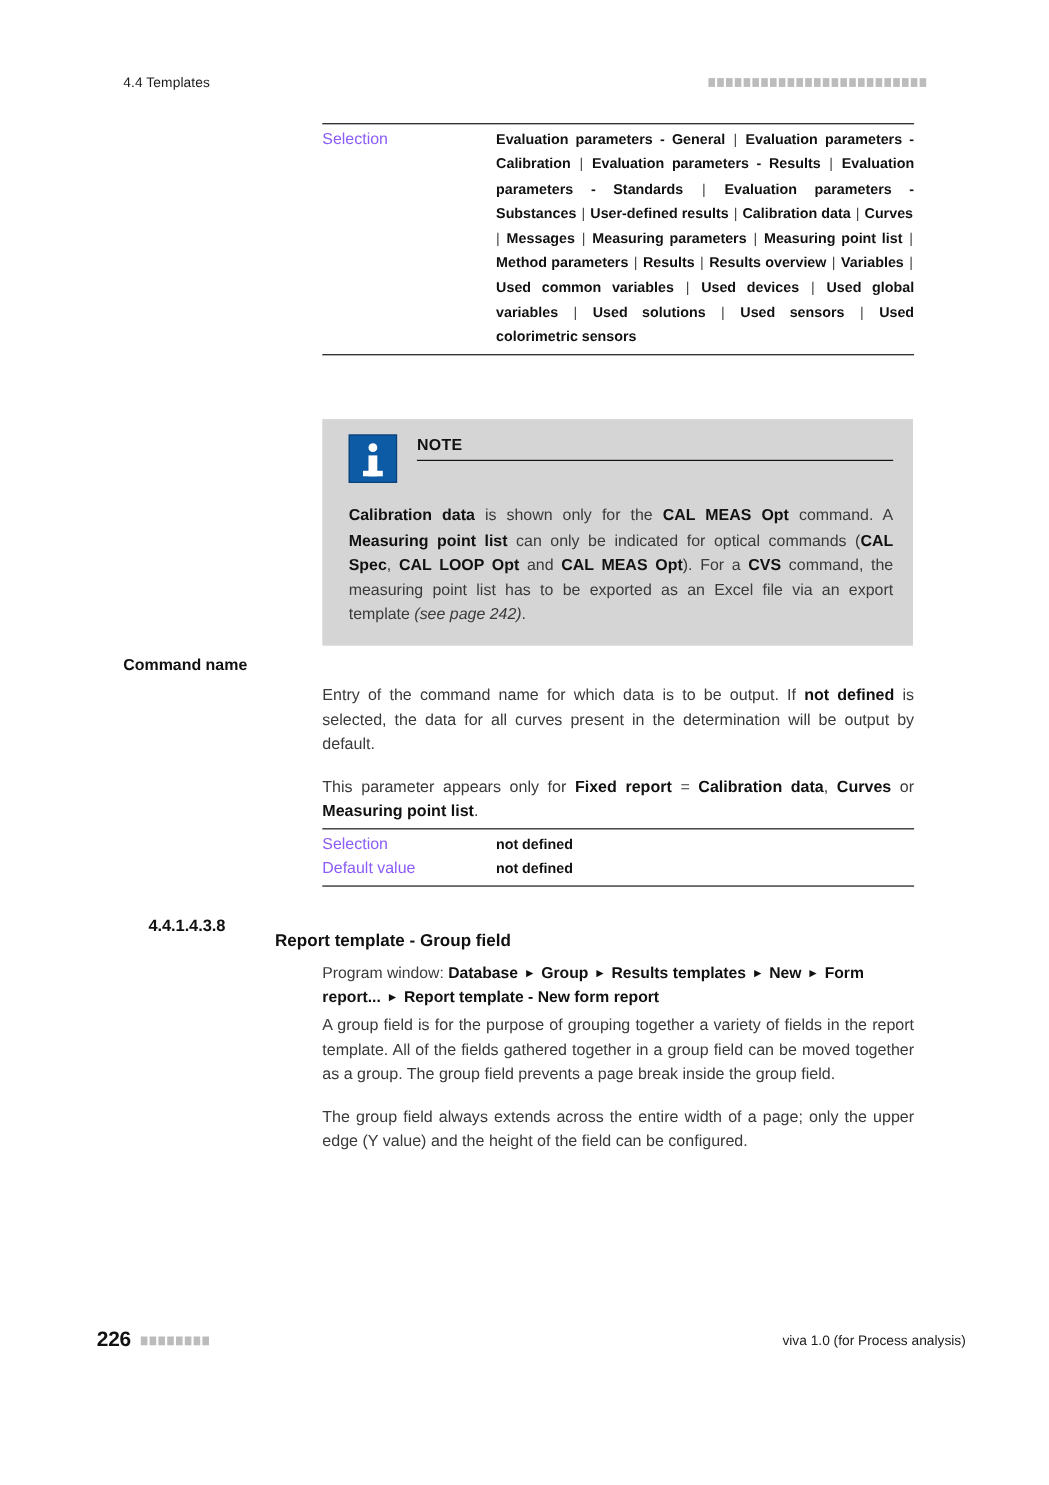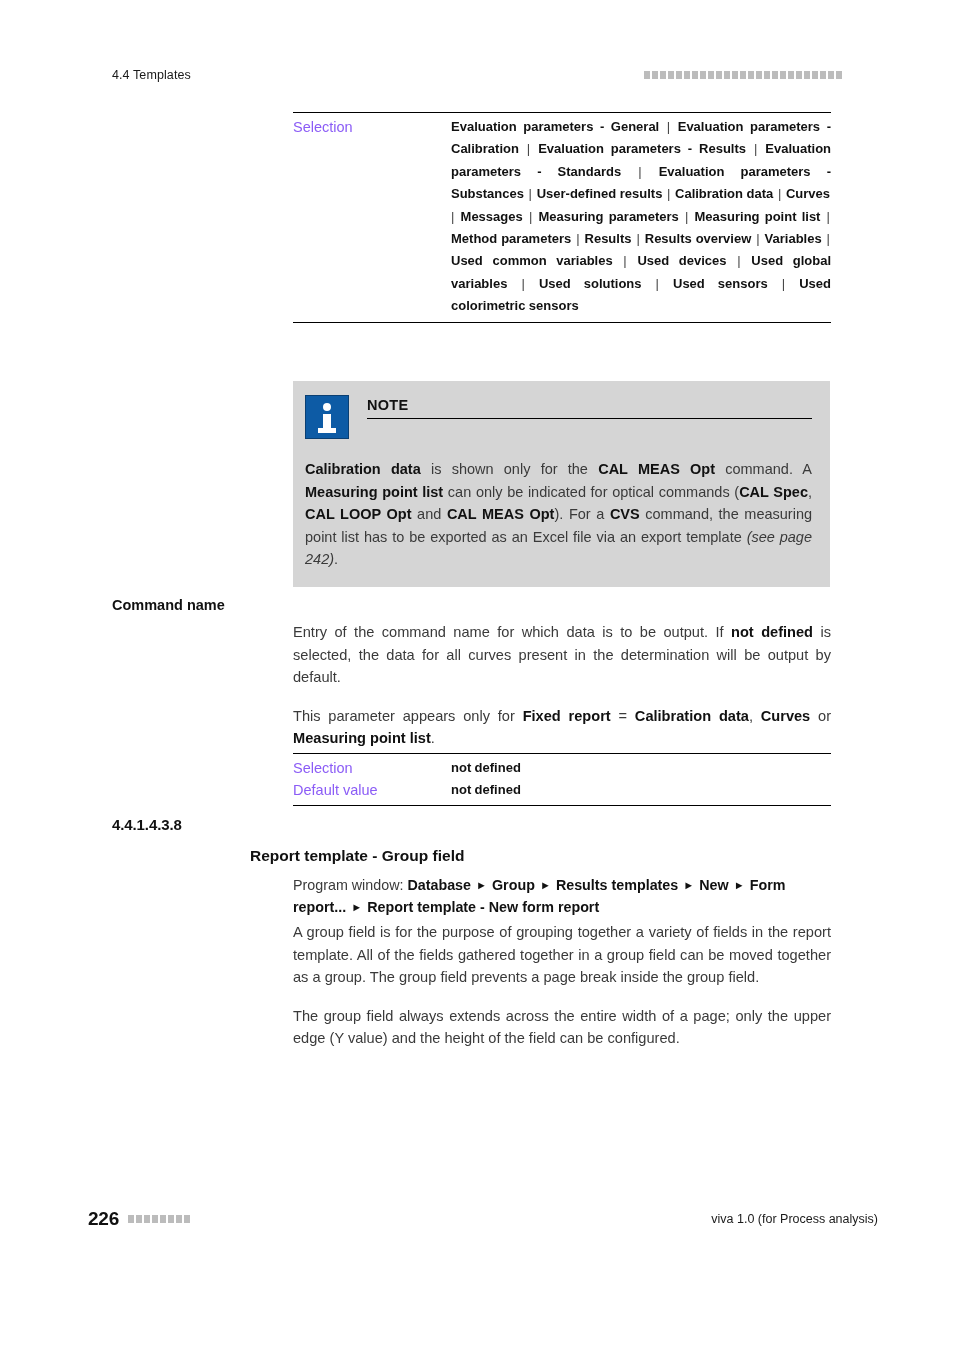--- a/index.html
+++ b/index.html
@@ -106,21 +106,21 @@
     padding: 0 1px;
   }
 
   
   #selection-table { padding: 3px 0 4px 0; }
   #entry-table { padding: 3px 0 3px 0; }
 
   
   .note-box {
     background: #d5d5d5;
-    padding: 14px 18px 16px 12px;
+    padding: 14px 18px 16px 24px;
     box-sizing: border-box;
     width: 537px;
   }
   .note-head {
     display: flex;
     align-items: flex-start;
     gap: 18px;
   }
   .note-icon {
     width: 44px;
@@ -327,21 +327,21 @@
           <div class="param-label">Selection</div>
           <div class="param-value single">not defined</div>
         </div>
         <div class="param-row">
           <div class="param-label">Default value</div>
           <div class="param-value single">not defined</div>
         </div>
       </div>
   </div>
 
-  <div class="sec-num" style="top:816px;">4.4.1.4.3.8</div>
+  <div class="sec-num" style="top:833px;margin-left:23px;">4.4.1.4.3.8</div>
   <div class="sec-title" style="top:847px;">Report template - Group field</div>
 
   <div class="body-col" style="top:874px;">
     <div class="progwin" id="progwin"><span>Program window: </span><b>Database</b><span class="arrow"> ► </span><b>Group</b><span class="arrow"> ► </span><b>Results templates</b><span class="arrow"> ► </span><b>New</b><span class="arrow"> ► </span><b>Form report...</b><span class="arrow"> ► </span><b>Report template - New form report</b></div>
   </div>
 
   <div class="body-col" style="top:921px;">
     <div class="para">A group field is for the purpose of grouping together a variety of fields in the report template. All of the fields gathered together in a group field can be moved together as a group. The group field prevents a page break inside the group field.</div>
     <div class="para">The group field always extends across the entire width of a page; only the upper edge (Y value) and the height of the field can be configured.</div>
   </div>

